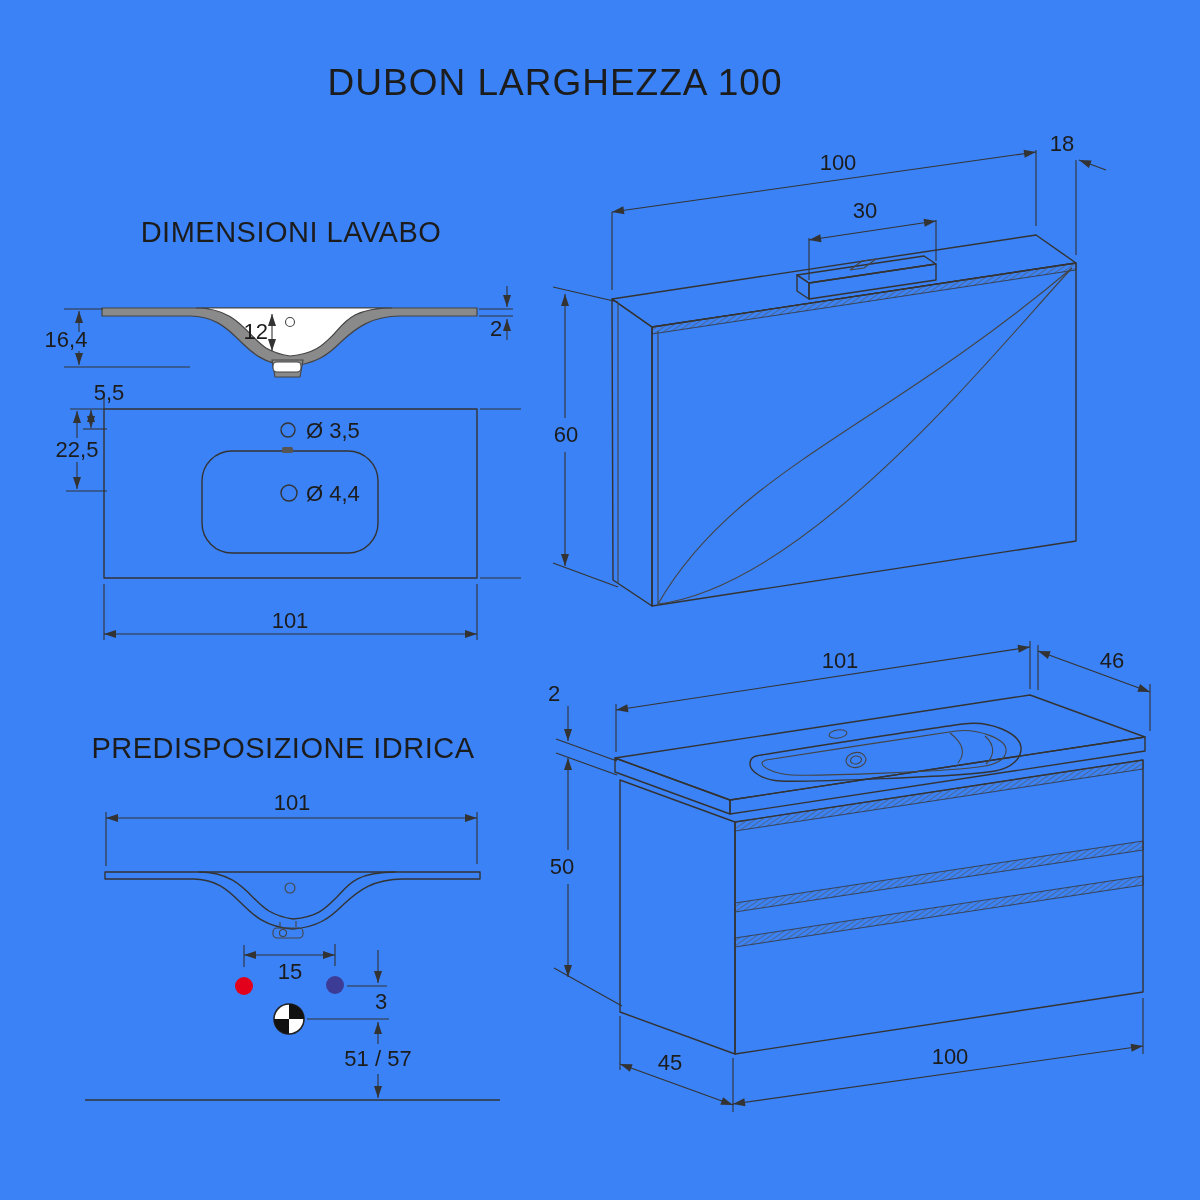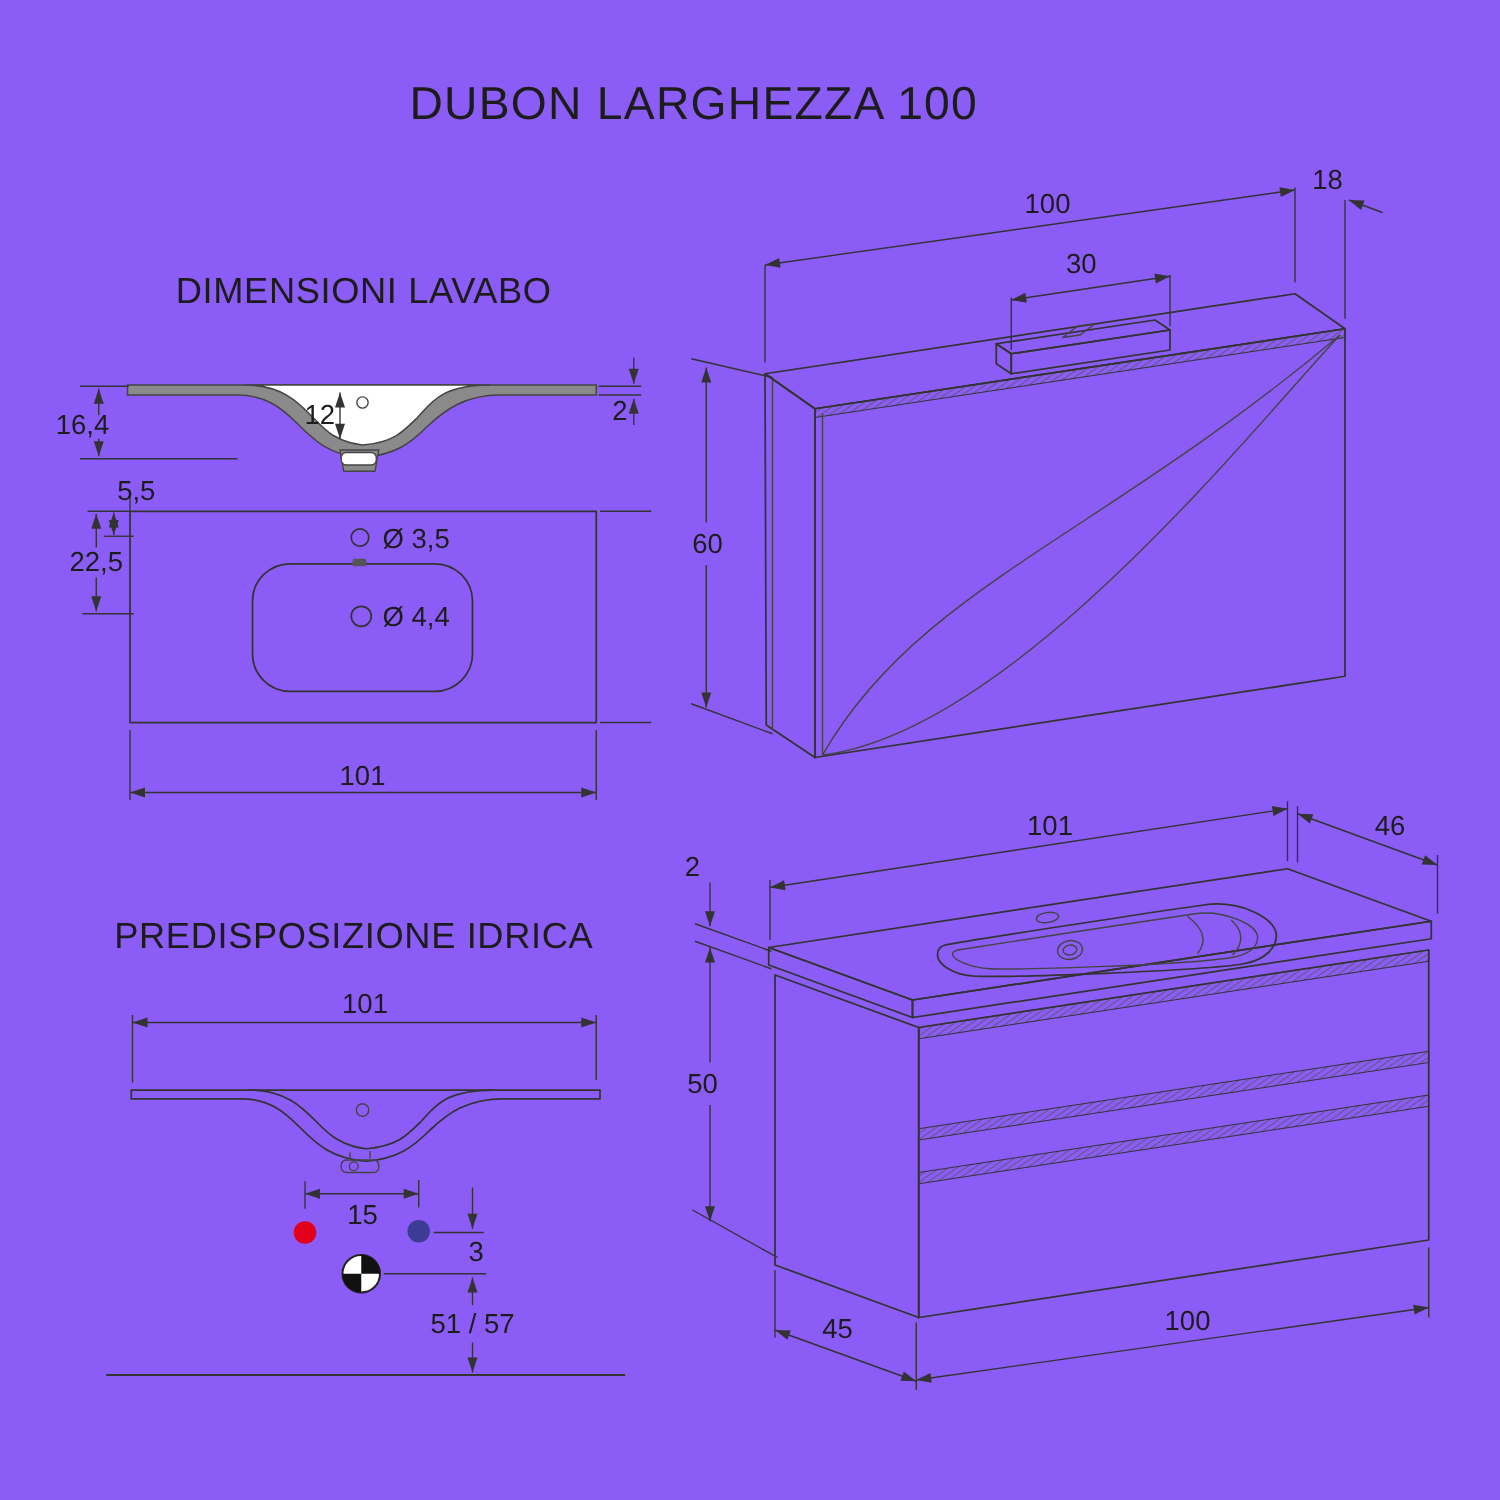--- a/index.html
+++ b/index.html
@@ -1,16 +1,16 @@
 <!DOCTYPE html>
 <html><head>
 <meta charset="utf-8">
 <style>
   html,body{margin:0;padding:0;background:#fff;}
-  .sheet{position:relative;width:1200px;height:1200px;background:#8b5cf6;overflow:hidden;
+  .sheet{position:relative;width:1200px;height:1200px;background:#3b82f6;overflow:hidden;
          font-family:"Liberation Sans",sans-serif;text-decoration:underline;}
   svg{position:absolute;inset:0;}
   text{fill:#1c1c1c;font-family:"Liberation Sans",sans-serif;}
   .t-main{font-size:37px;letter-spacing:1px;}
   .t-sec{font-size:29px;letter-spacing:0.5px;}
   .t-dim{font-size:22px;}
   .ln{stroke:#333;stroke-width:1.4;fill:none;stroke-linecap:round;stroke-linejoin:round;}
   .dln{stroke:#333;stroke-width:1.1;fill:none;}
   .thin{stroke:#444;stroke-width:1.1;fill:none;}
 </style>

